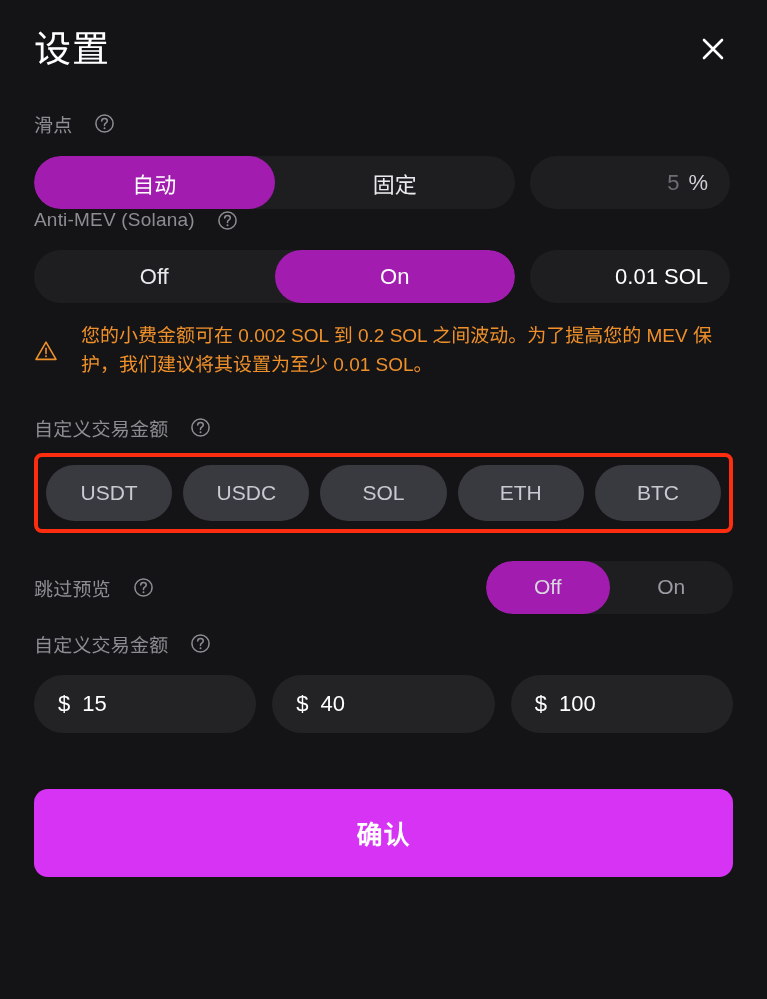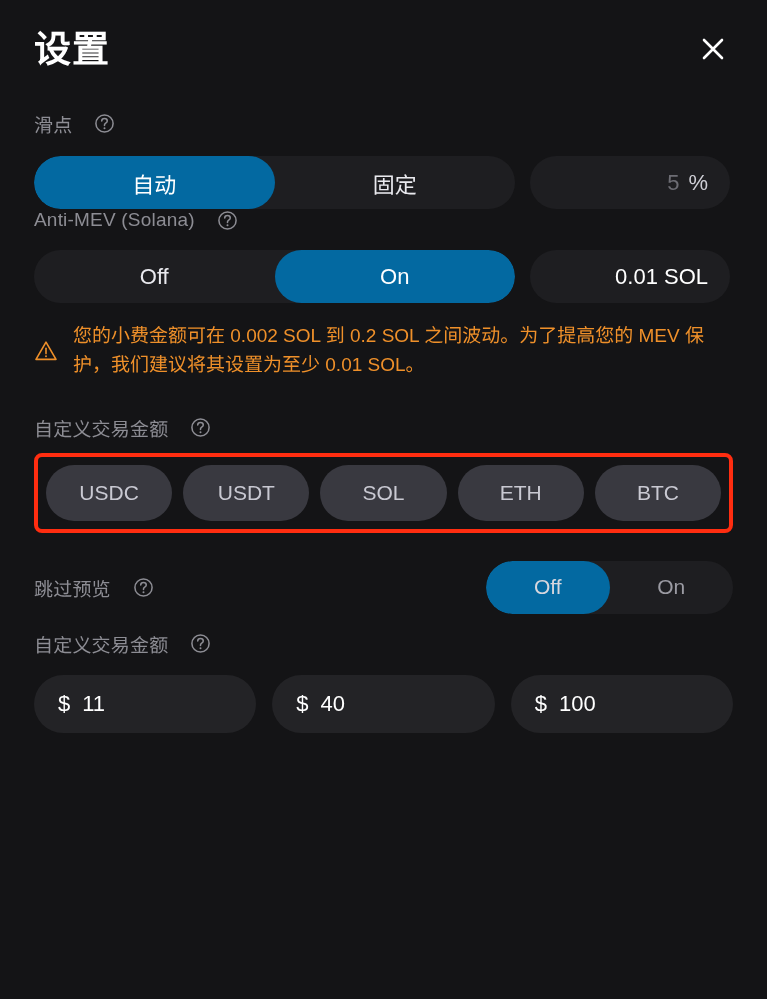--- a/index.html
+++ b/index.html
@@ -29,21 +29,21 @@
   .header {
     display: flex;
     align-items: center;
     justify-content: space-between;
     height: 88px;
     padding-top: 10px;
     box-sizing: border-box;
   }
   .title {
     font-size: 37px;
-    font-weight: bold;
+    font-weight: normal;
     letter-spacing: 1px;
     line-height: 1;
     color: #ffffff;
   }
   .close-btn {
     width: 40px;
     height: 40px;
     display: flex;
     align-items: center;
     justify-content: center;
@@ -91,21 +91,21 @@
     display: flex;
     align-items: center;
     justify-content: center;
     font-size: 22px;
     color: #e9e9ee;
     border-radius: 999px;
     cursor: pointer;
     white-space: nowrap;
   }
   .seg-item.active {
-    background: #0369a1;
+    background: #a21caf;
     color: #ffffff;
   }
 
   .value-field {
     background: #1e1e21;
     border-radius: 999px;
     height: 53px;
     display: flex;
     align-items: center;
     justify-content: flex-end;
@@ -127,21 +127,21 @@
 
   
   .mev-label { }
   .mev-row { margin-top: 19px; }
   .mev-row .seg-track { width: 481px; }
   .mev-row .seg-item { width: 240px; }
   .mev-row .value-field { width: 200px; }
 
   .warning {
     display: flex;
-    gap: 15px;
+    gap: 23px;
     margin-top: 19px;
     padding-right: 6px;
   }
   .warn-icon {
     width: 24px;
     height: 24px;
     flex: 0 0 auto;
     margin-top: 17px;
   }
   .warn-text {
@@ -295,22 +295,22 @@
     <span class="label-text">自定义交易金额</span>
     <svg class="help-icon" viewBox="0 0 22 22">
       <circle cx="11" cy="11" r="9" stroke="#8d8d94" stroke-width="1.6" fill="none"></circle>
       <path d="M8.1 8.4c0-1.6 1.3-2.6 2.9-2.6s2.9 1 2.9 2.5c0 1.4-1 1.9-1.9 2.5-.7.5-1 .9-1 1.8v.4" stroke="#8d8d94" stroke-width="1.6" fill="none" stroke-linecap="round"></path>
       <circle cx="11" cy="16.1" r="1.05" fill="#8d8d94"></circle>
     </svg>
   </div>
 
   <div class="token-outline">
     <div class="token-row">
+      <div class="token-pill">USDT</div>
       <div class="token-pill">USDC</div>
-      <div class="token-pill">USDT</div>
       <div class="token-pill">SOL</div>
       <div class="token-pill">ETH</div>
       <div class="token-pill">BTC</div>
     </div>
   </div>
 
   <div class="skip-row">
     <div class="label-row">
       <span class="label-text">跳过预览</span>
       <svg class="help-icon" viewBox="0 0 22 22">
@@ -330,26 +330,27 @@
     <svg class="help-icon" viewBox="0 0 22 22">
       <circle cx="11" cy="11" r="9" stroke="#8d8d94" stroke-width="1.6" fill="none"></circle>
       <path d="M8.1 8.4c0-1.6 1.3-2.6 2.9-2.6s2.9 1 2.9 2.5c0 1.4-1 1.9-1.9 2.5-.7.5-1 .9-1 1.8v.4" stroke="#8d8d94" stroke-width="1.6" fill="none" stroke-linecap="round"></path>
       <circle cx="11" cy="16.1" r="1.05" fill="#8d8d94"></circle>
     </svg>
   </div>
 
   <div class="amount-row">
     <div class="amount-field">
       <span class="dollar">$</span>
-      <span>11</span>
+      <span>15</span>
     </div>
     <div class="amount-field">
       <span class="dollar">$</span>
       <span>40</span>
     </div>
     <div class="amount-field">
       <span class="dollar">$</span>
       <span>100</span>
     </div>
   </div>
 
+  <div class="confirm-btn">确认</div>
 
 </div>
 
 </body></html>

